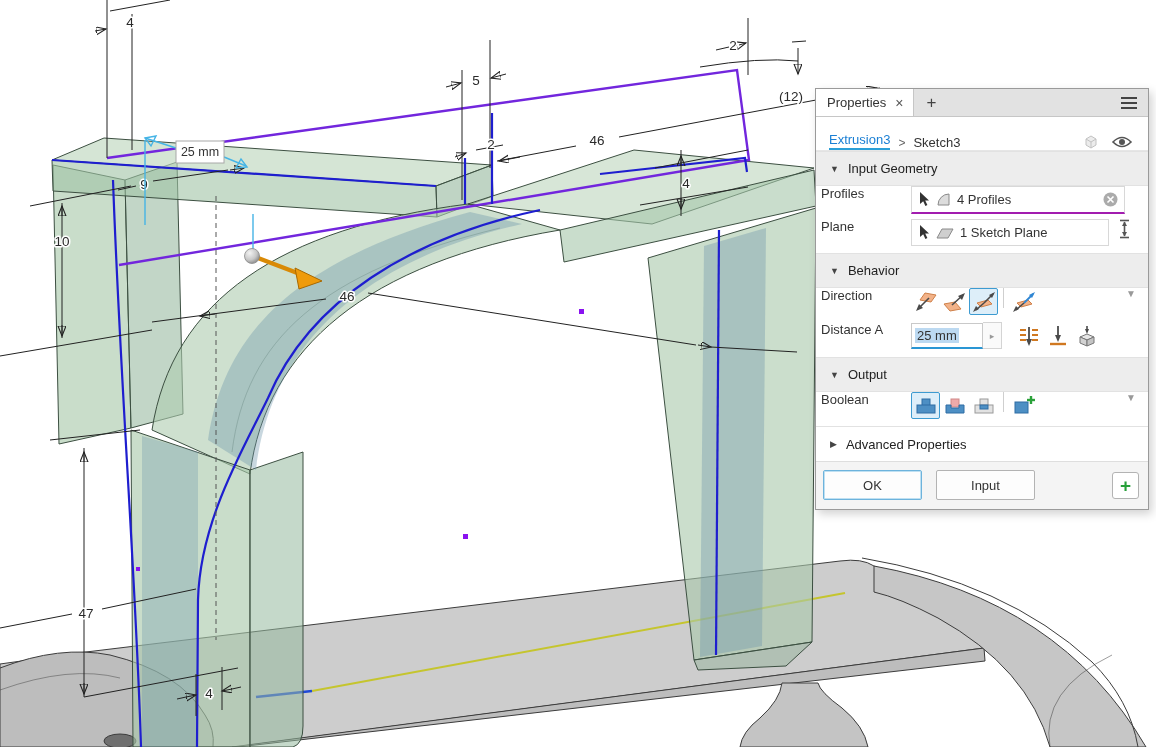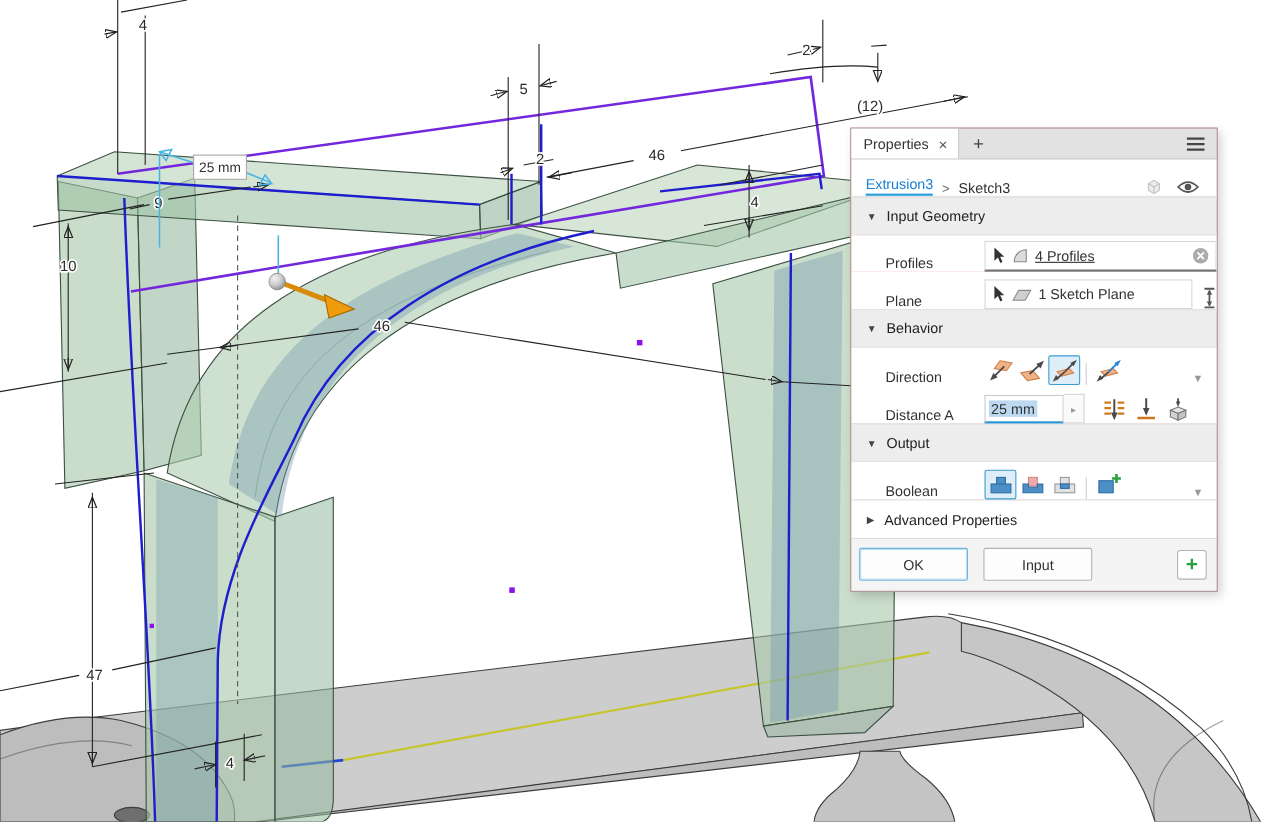--- a/index.html
+++ b/index.html
@@ -5,40 +5,40 @@
   html,body{margin:0;padding:0;background:#fff;}
   #stage{position:relative;width:1156px;height:747px;overflow:hidden;background:#ffffff;
          font-family:"Liberation Sans",sans-serif;}
   #scene{position:absolute;left:0;top:0;}
 
   .dimtext{font-family:"Liberation Sans",sans-serif;font-size:13.5px;fill:#2a2a2a;
            text-anchor:middle;paint-order:stroke;stroke:#ffffff;stroke-width:3px;stroke-linejoin:round;}
   .lbl25{font-family:"Liberation Sans",sans-serif;font-size:12.5px;fill:#333;text-anchor:middle;}
 
   
-  .panel{position:absolute;left:773px;top:88px;width:332px;background:#fca5a5;
+  .panel{position:absolute;left:815px;top:88px;width:332px;background:#0f172a;
          border:1px solid #9a9a9a;box-shadow:3px 4px 9px rgba(0,0,0,.18);
-         font-size:13px;color:#333;margin-top:28px;}
+         font-size:13px;color:#333;}
   .tabbar{display:flex;align-items:stretch;height:27px;background:#e2e2e2;border-bottom:1px solid #c6c6c6;}
   .tab{background:#fff;display:flex;align-items:center;gap:9px;padding:0 10px 0 11px;border-right:1px solid #c6c6c6;}
   .tabclose{color:#555;font-size:14px;line-height:1;cursor:default;}
   .newtab{width:34px;display:flex;align-items:center;justify-content:center;color:#444;font-size:17px;}
   .menubtn{margin-left:auto;display:flex;align-items:center;padding:0 10px;}
   .crumb{height:33px;background:#fff;display:flex;align-items:flex-end;gap:8px;padding:0 10px 0 13px;border-bottom:1px solid #e6e6e6;}
   .crumb-feature{color:#1a7fd4;border-bottom:2px solid #2a9fd8;padding-bottom:1px;cursor:pointer;}
   .crumb-sep{color:#666;font-size:12px;}
   .crumb-icons{margin-left:auto;display:flex;align-items:center;gap:12px;padding-right:6px;}
   .sect{height:33px;background:#ededed;display:flex;align-items:center;gap:9px;padding:0 14px;
         border-bottom:1px solid #e2e2e2;border-top:1px solid #e2e2e2;}
   .tri{font-size:9px;color:#444;}
   .sect-title{color:#222;}
-  .row{background:#fff;display:flex;align-items:flex-end;padding-left:31px;}
+  .row{background:#fff;display:flex;align-items:flex-start;padding-left:5px;}
   .row-label{width:90px;flex:none;color:#333;}
   .field{display:flex;align-items:center;gap:6px;border:1px solid #d8d8d8;height:25px;padding:0 6px;background:#fff;}
-  .field-profiles{width:200px;border-bottom:2px solid #737373;text-decoration:underline;}
+  .field-profiles{width:200px;border-bottom:2px solid #a21caf;}
   .field-from{width:184px;}
   .field-text{flex:1;}
   .icon-btn{width:29px;height:27px;display:flex;align-items:center;justify-content:center;
             border:1px solid transparent;border-radius:2px;background:transparent;padding:0;}
   .icon-btn.selected{border-color:#3d9bd1;background:#ddeef9;}
   .vsep{width:1px;height:20px;background:#cfcfcf;margin:0 5px;}
   .chev{color:#999;font-size:10px;margin-left:auto;margin-right:12px;}
   .dist-wrap{display:flex;align-items:center;}
   .dist-input{width:64px;height:23px;border:1px solid #c9c9c9;border-bottom:2px solid #2a96d4;
               background:#fff;display:flex;align-items:center;padding:0 3px;}

